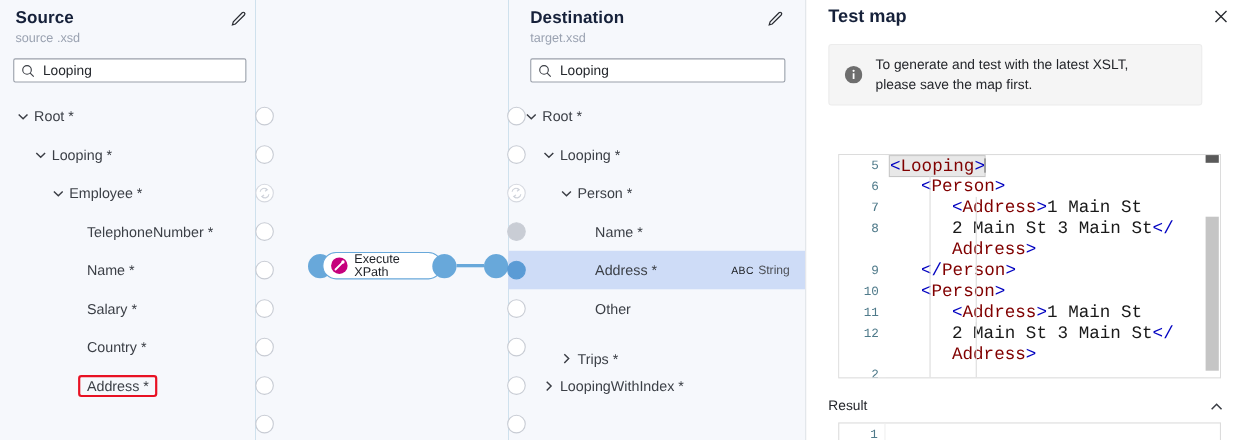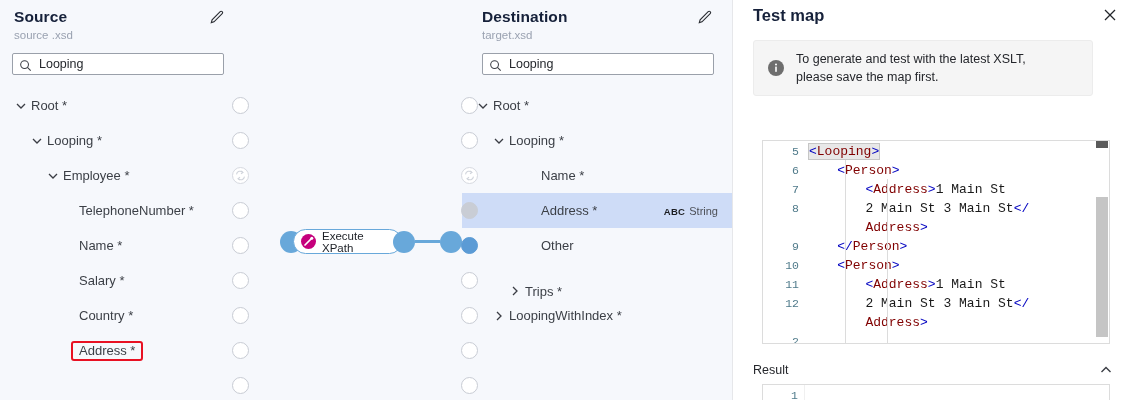--- a/index.html
+++ b/index.html
@@ -51,21 +51,21 @@
     position: relative; height: 35px; display: flex; align-items: center;
     font-size: 13px; color: #3b3f46; white-space: nowrap;
   }
   .trow.sel { background: #cedcf7; }
   .chev { width: 14px; height: 14px; flex: 0 0 14px; margin-right: 3px; }
   .tlabel { line-height: 1; }
   .badge {
     position: absolute; right: 14px; font-size: 11px; color: #4c4f56;
     display: flex; align-items: baseline; gap: 4px;
   }
-  .badge .abc { font-size: 9.5px; font-weight: bold; letter-spacing: .3px; color: #1b1d21; }
+  .badge .abc { font-size: 9.5px; font-weight: normal; letter-spacing: .3px; color: #1b1d21; }
 
   .hl-box {
     outline: 2px solid #e81123; outline-offset: 0;
     padding: 1px 6px 2px 6px; margin-left: -6px; border-radius: 1px;
   }
 
   
   .rail { position: absolute; top: 88px; width: 1px; background: #e3e5ea; }
   #src-rail  { left: 240px; height: 312px; }
   #dst-rail  { left: 469px; height: 312px; }
@@ -127,21 +127,21 @@
   #gutter {
     position: absolute; left: 0; top: 0; width: 42px; height: 100%;
     background: #fff;
   }
   .ln {
     position: absolute; right: 6px; font-family: "Liberation Mono", monospace;
     font-size: 11.5px; color: #4f7a8a;
   }
   #code {
     position: absolute; left: 42px; top: 0; right: 0; bottom: 0;
-    font-family: "Liberation Mono", monospace; font-size: 13px; color: #1a1a1a;
+    font-family: "Liberation Mono", monospace; font-size: 16px; color: #1a1a1a;
     white-space: pre;
     text-decoration: underline;
   }
   .cline { position: absolute; left: 4px; height: 19px; line-height: 19px; }
   .tag  { color: #800000; }
   .ang  { color: #0000c0; }
   .txt  { color: #1a1a1a; }
   .sel-hl { background: #e8e8e8; outline: 1px solid #c6c6c6; }
   .caret { display: inline-block; width: 1px; height: 13px; background: #000; vertical-align: -2px; }
   .iguide { position: absolute; width: 1px; background: #dcdcdc; }
@@ -266,20 +266,26 @@
           <span class="chev"><svg viewBox="0 0 14 14" width="14" height="14">
               <polyline points="3,5 7,9 11,5" fill="none" stroke="#3a3d44" stroke-width="1.3"></polyline>
             </svg></span>
           <span class="tlabel">Root *</span>
         </div>
         <div class="trow" style="padding-left: 30px;">
           <span class="chev"><svg viewBox="0 0 14 14" width="14" height="14">
               <polyline points="3,5 7,9 11,5" fill="none" stroke="#3a3d44" stroke-width="1.3"></polyline>
             </svg></span>
           <span class="tlabel">Looping *</span>
+        </div>
+        <div class="trow" style="padding-left: 46px;">
+          <span class="chev"><svg viewBox="0 0 14 14" width="14" height="14">
+              <polyline points="3,5 7,9 11,5" fill="none" stroke="#3a3d44" stroke-width="1.3"></polyline>
+            </svg></span>
+          <span class="tlabel">Person *</span>
         </div>
         <div class="trow" style="padding-left: 62px;">
           <span class="chev"></span>
           <span class="tlabel">Name *</span>
         </div>
         <div class="trow sel" style="padding-left: 62px;">
           <span class="chev"></span>
           <span class="tlabel">Address *</span>
           <span class="badge">
             <span class="abc">ABC</span>

